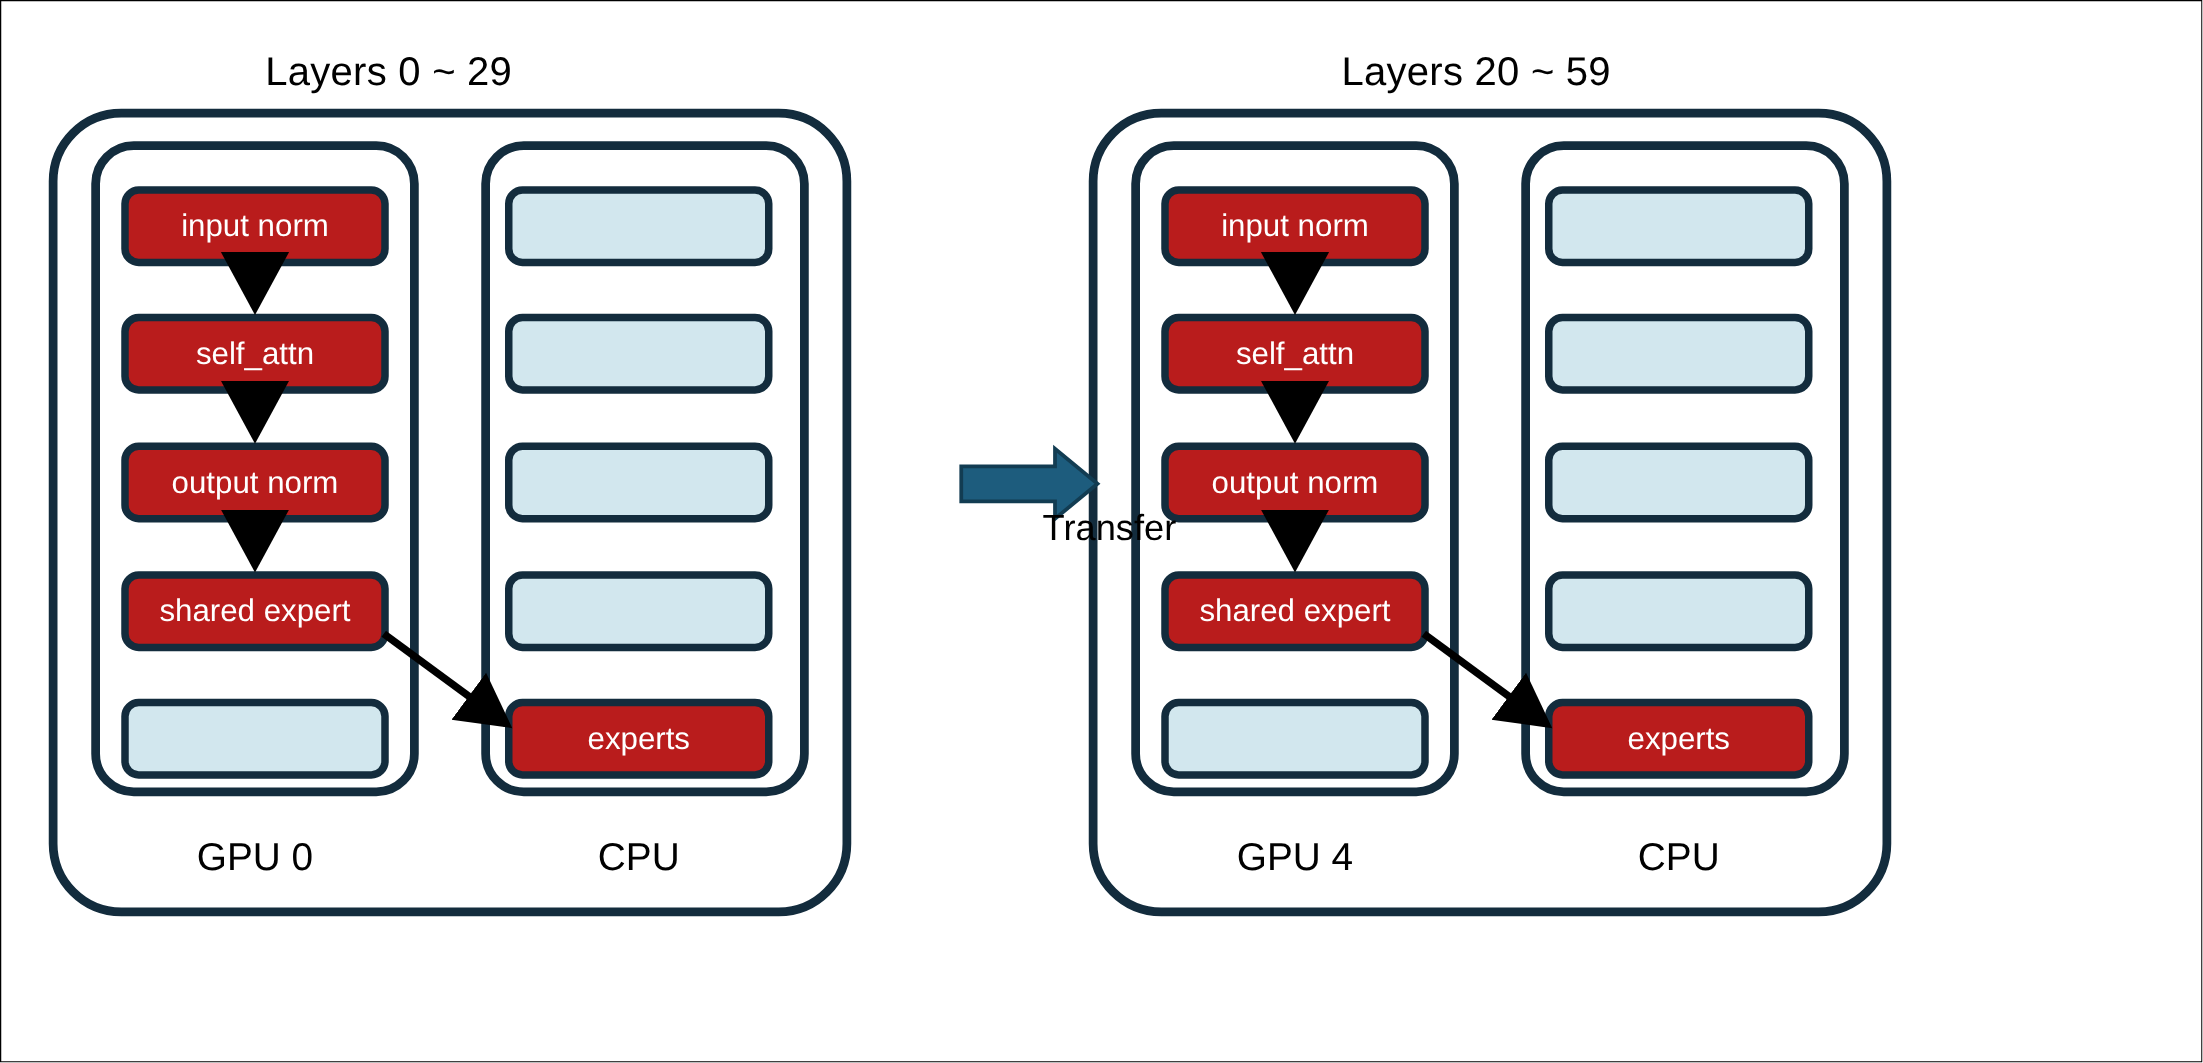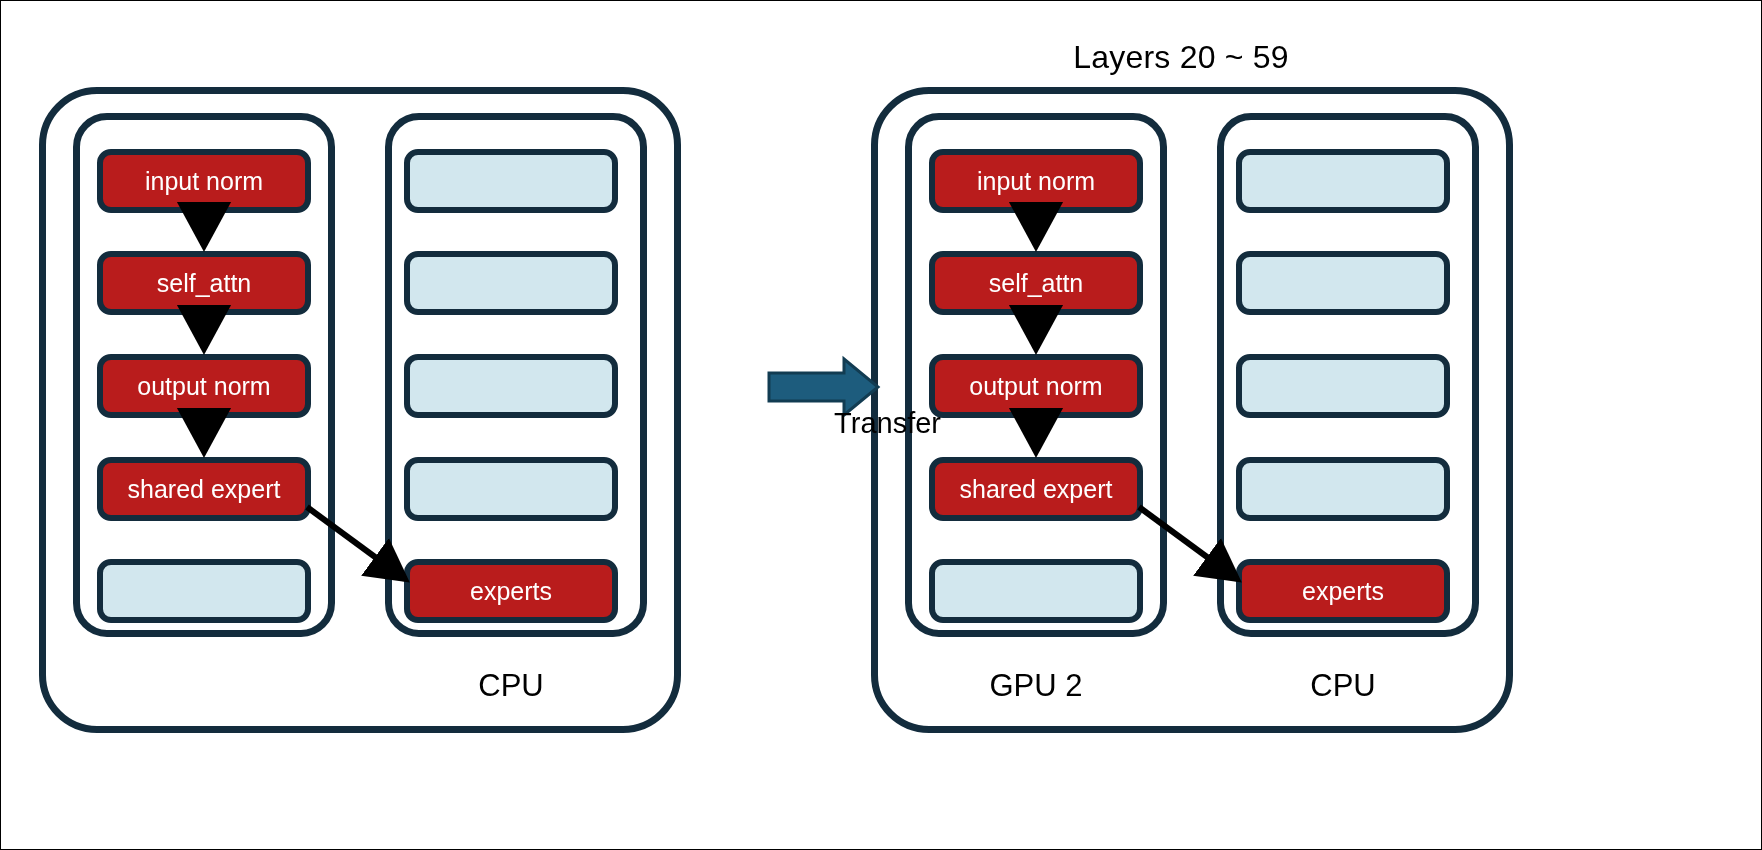--- a/index.html
+++ b/index.html
@@ -95,39 +95,41 @@
     line-height: 1.28;
     text-align: right;
     white-space: nowrap;
   }
 </style>
 </head>
 <body>
 
 <div id="stage">
 
+  <div class="panel-title" style="left:40px; top:38px; width:540px;">Layers 0 ~ 29</div>
 
   <div class="device-panel" style="left:38px; top:86px; width:642px; height:646px;"></div>
 
   <div class="column" style="left:72px; top:112px; width:262px; height:524px;"></div>
 
   <div class="unit active" style="left:96px; top:148px;  width:214px; height:64px;">input norm</div>
   <div class="unit active" style="left:96px; top:250px;  width:214px; height:64px;">self_attn</div>
   <div class="unit active" style="left:96px; top:353px;  width:214px; height:64px;">output norm</div>
   <div class="unit active" style="left:96px; top:456px;  width:214px; height:64px;">shared expert</div>
   <div class="unit idle" style="left:96px; top:558px;  width:214px; height:64px;"></div>
 
   <div class="column" style="left:384px; top:112px; width:262px; height:524px;"></div>
 
   <div class="unit idle" style="left:403px; top:148px;  width:214px; height:64px;"></div>
   <div class="unit idle" style="left:403px; top:250px;  width:214px; height:64px;"></div>
   <div class="unit idle" style="left:403px; top:353px;  width:214px; height:64px;"></div>
   <div class="unit idle" style="left:403px; top:456px;  width:214px; height:64px;"></div>
   <div class="unit active" style="left:403px; top:558px;  width:214px; height:64px;">experts</div>
 
+  <div class="device-label" style="left:103px; top:667px; width:200px;">GPU 0</div>
   <div class="device-label" style="left:410px; top:667px; width:200px;">CPU</div>
 
   <div class="panel-title" style="left:910px; top:38px; width:540px;">Layers 20 ~ 59</div>
 
   <div class="device-panel" style="left:870px; top:86px; width:642px; height:646px;"></div>
 
   <div class="column" style="left:904px; top:112px; width:262px; height:524px;"></div>
 
   <div class="unit active" style="left:928px; top:148px;  width:214px; height:64px;">input norm</div>
   <div class="unit active" style="left:928px; top:250px;  width:214px; height:64px;">self_attn</div>
@@ -136,21 +138,21 @@
   <div class="unit idle" style="left:928px; top:558px;  width:214px; height:64px;"></div>
 
   <div class="column" style="left:1216px; top:112px; width:262px; height:524px;"></div>
 
   <div class="unit idle" style="left:1235px; top:148px;  width:214px; height:64px;"></div>
   <div class="unit idle" style="left:1235px; top:250px;  width:214px; height:64px;"></div>
   <div class="unit idle" style="left:1235px; top:353px;  width:214px; height:64px;"></div>
   <div class="unit idle" style="left:1235px; top:456px;  width:214px; height:64px;"></div>
   <div class="unit active" style="left:1235px; top:558px;  width:214px; height:64px;">experts</div>
 
-  <div class="device-label" style="left:935px; top:667px; width:200px;">GPU 2</div>
+  <div class="device-label" style="left:935px; top:667px; width:200px;">GPU 4</div>
   <div class="device-label" style="left:1242px; top:667px; width:200px;">CPU</div>
 
   <svg class="overlay" viewBox="0 0 1762 850">
     <defs>
       <marker id="tip" markerWidth="9" markerHeight="9" refX="6.2" refY="4.5" orient="auto" markerUnits="strokeWidth">
         <path d="M0,0.6 L7.2,4.5 L0,8.4 z" fill="#000000"></path>
       </marker>
       <marker id="tip2" markerWidth="9" markerHeight="9" refX="6.2" refY="4.5" orient="auto" markerUnits="strokeWidth">
         <path d="M0,0.6 L7.2,4.5 L0,8.4 z" fill="#000000"></path>
       </marker>

